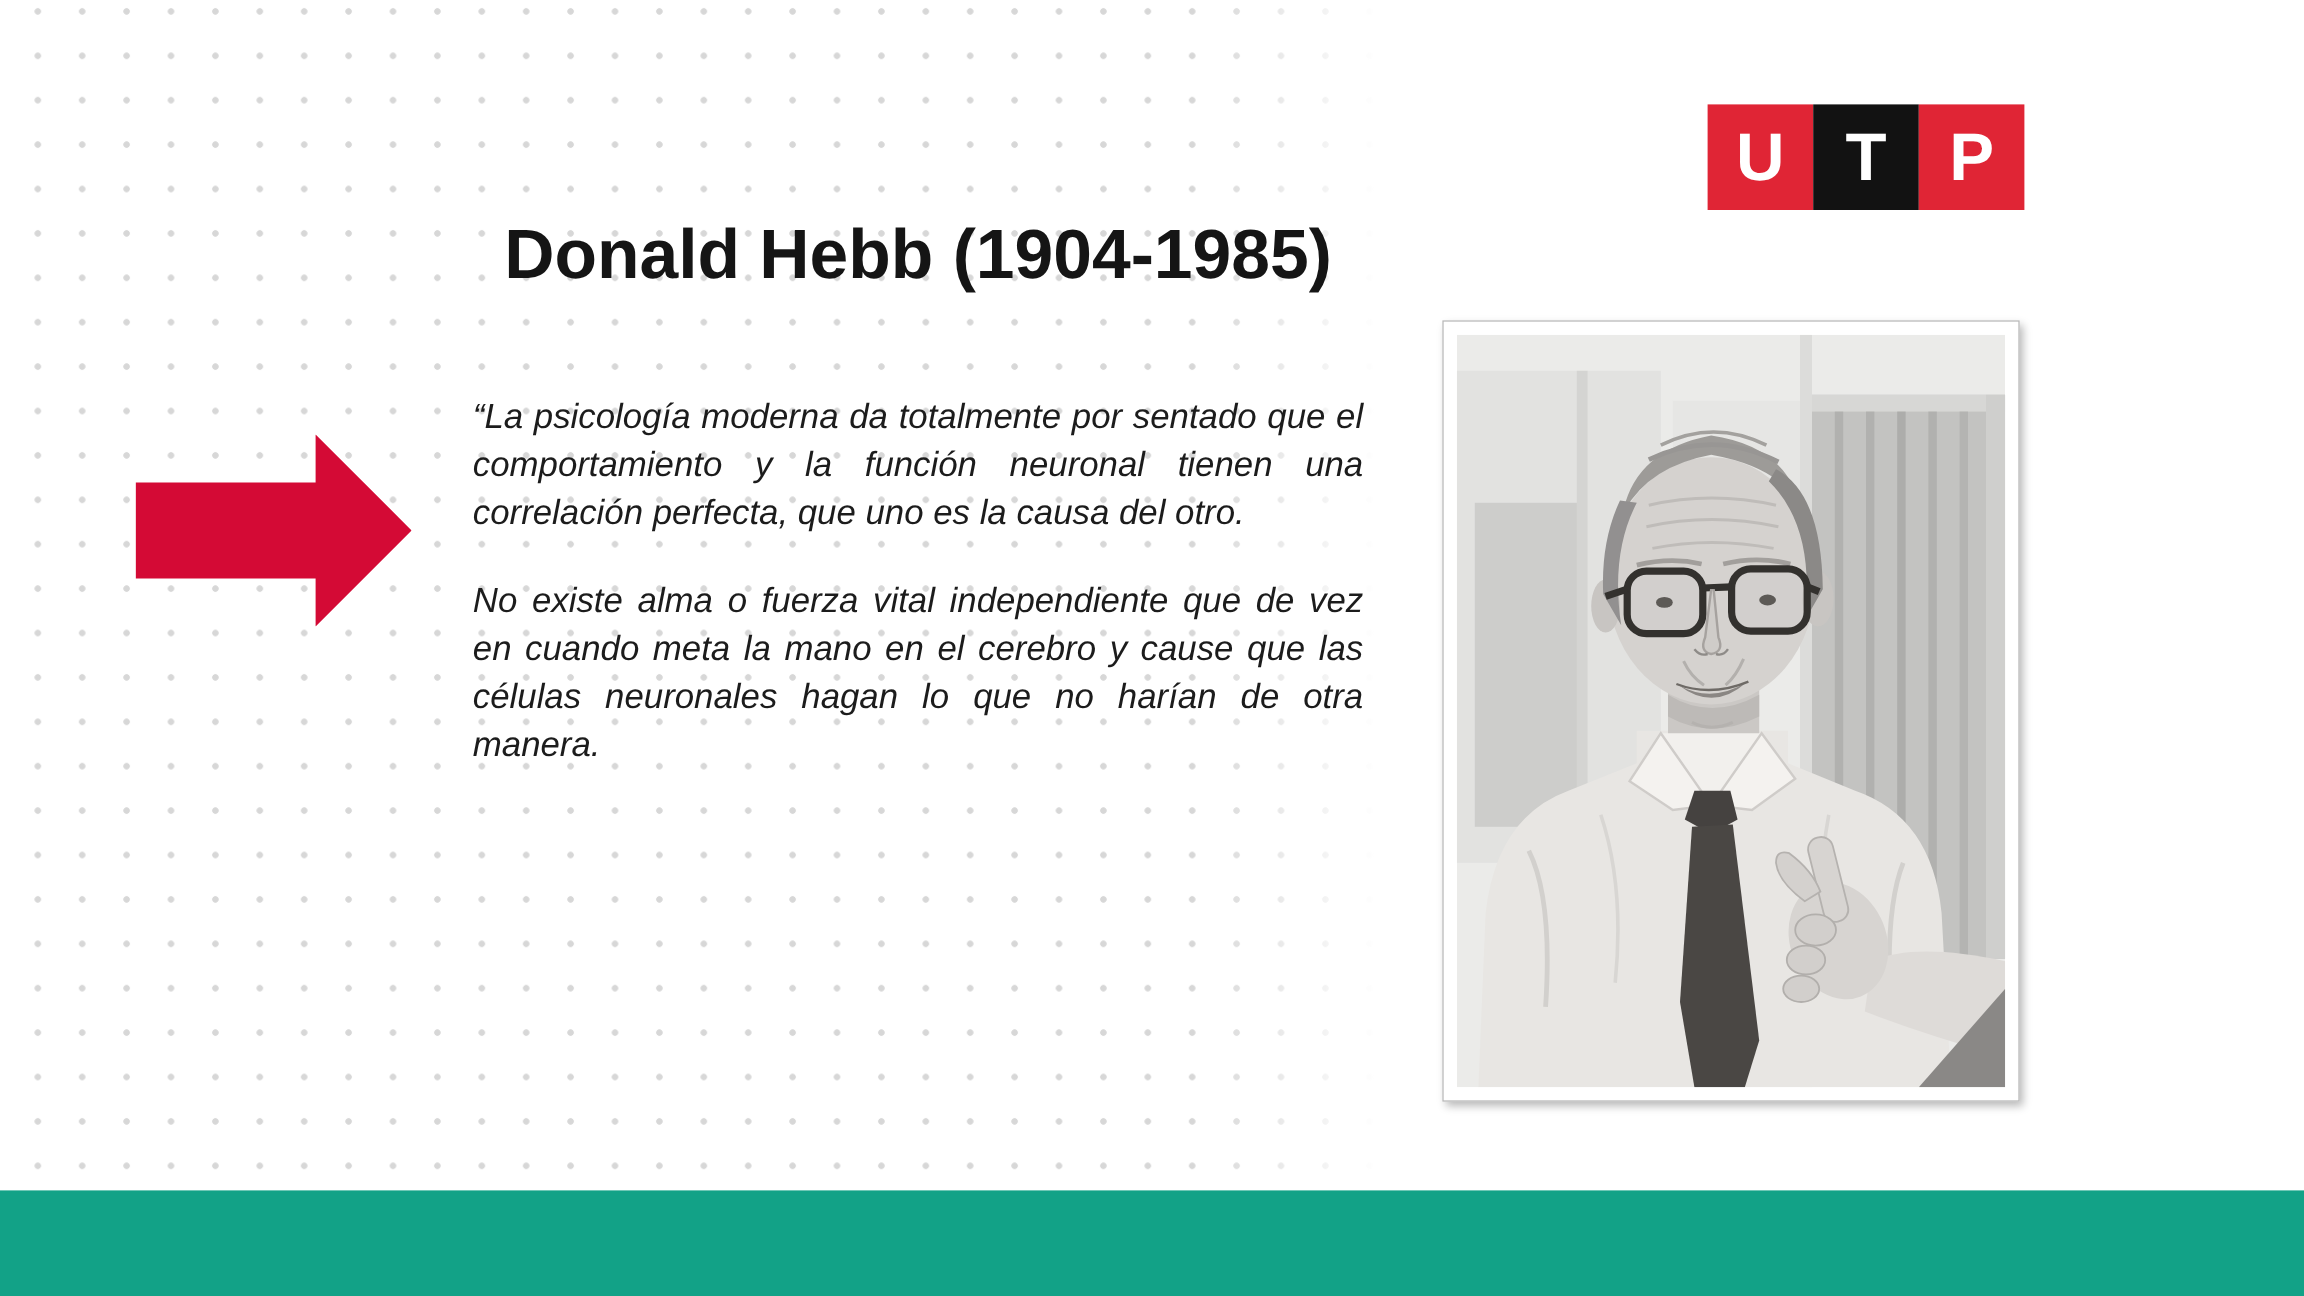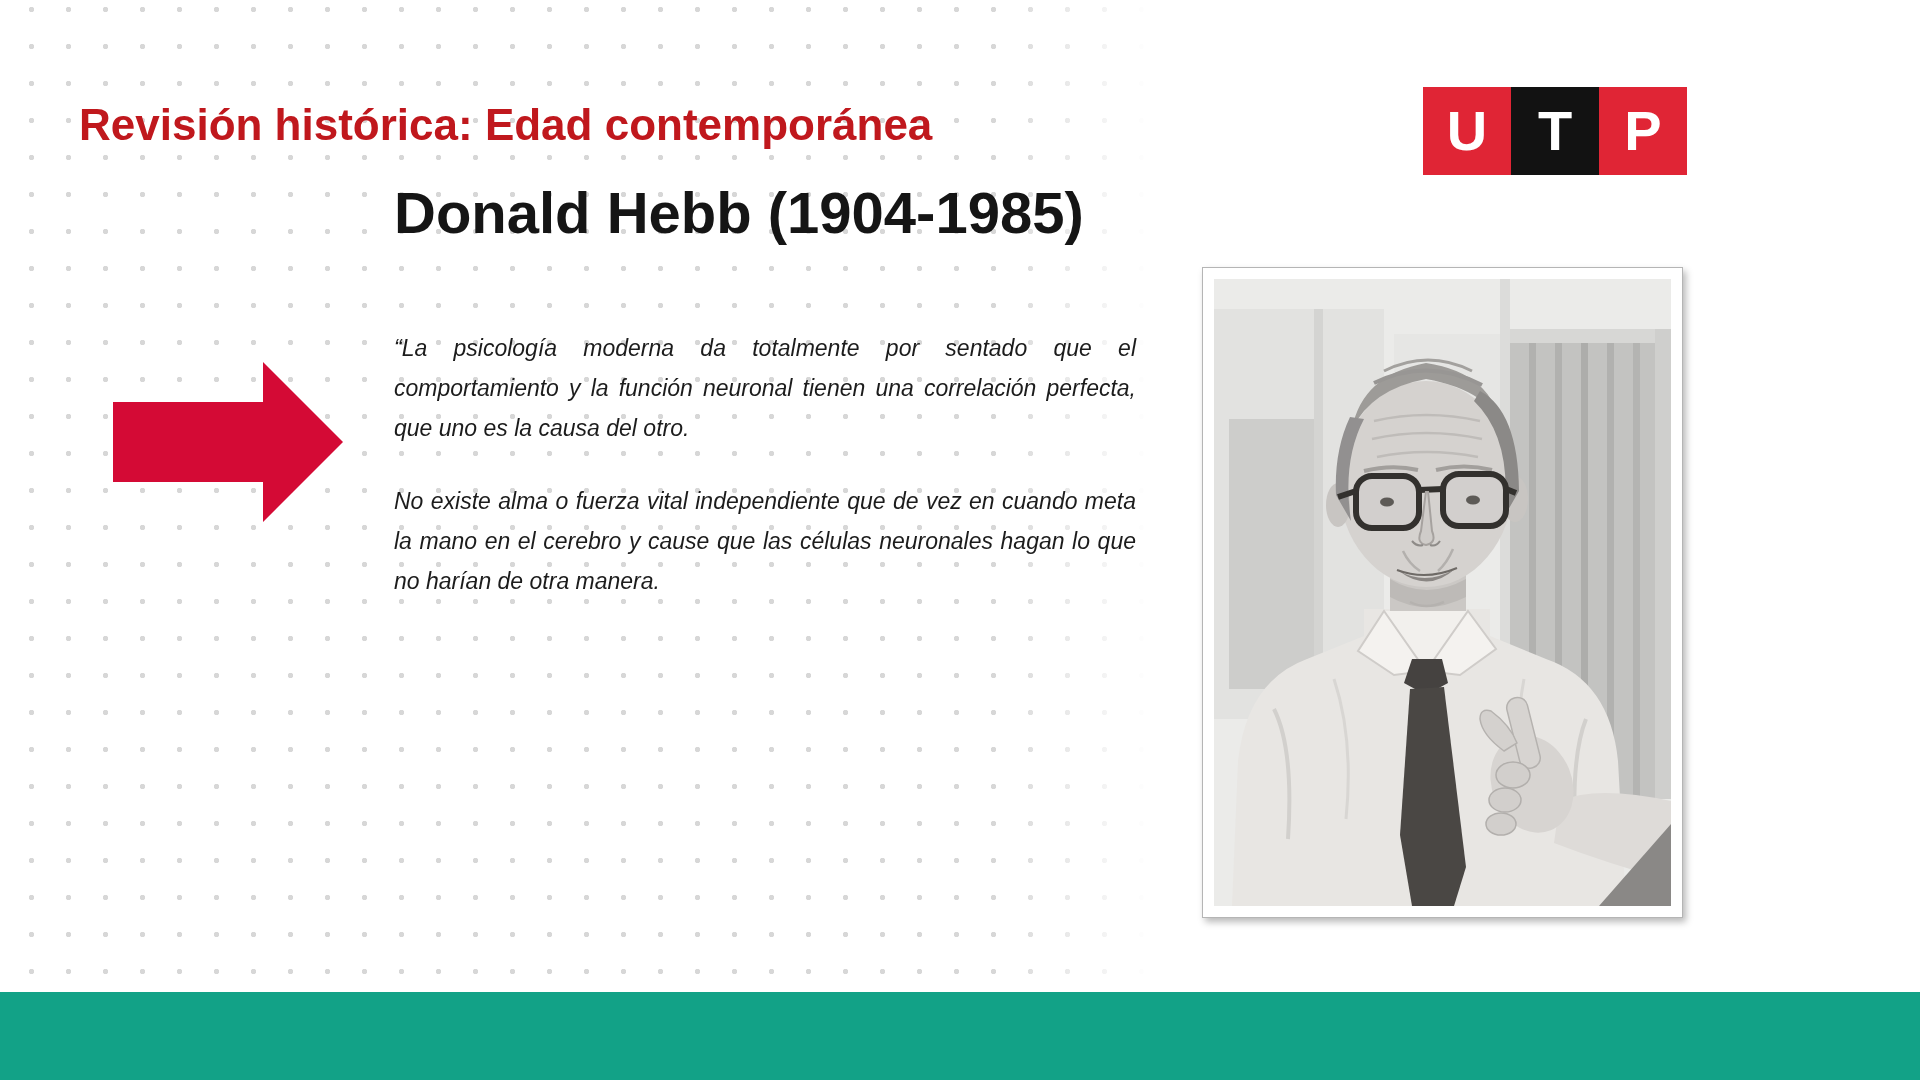--- a/index.html
+++ b/index.html
@@ -33,36 +33,36 @@
     font-weight: bold;
     color: #c0181d;
     letter-spacing: 0px;
     white-space: nowrap;
   }
 
   .heading {
     position: absolute;
     left: 394px; top: 181px;
     width: 742px;
-    text-align: left;
+    text-align: center;
     font-size: 58px;
     line-height: 64px;
     font-weight: bold;
     color: #151515;
     white-space: nowrap;
   }
 
   .quote-col {
     position: absolute;
     left: 394px; top: 328px;
     width: 742px;
     color: #1c1c1c;
   }
   .quote-col p {
-    font-size: 23px;
+    font-size: 29px;
     line-height: 40px;
     font-style: italic;
     text-align: justify;
     text-justify: inter-word;
     margin-bottom: 33px;
   }
 
   .arrow {
     position: absolute;
     left: 113px; top: 362px;
@@ -112,21 +112,20 @@
     background: #12a287;
   }
 </style>
 </head>
 <body>
 
 <div class="slide">
 
   <div class="dots"></div>
 
-  <div class="title">Revisión histórica: Edad contemporánea</div>
 
   <div class="heading">Donald Hebb (1904-1985)</div>
 
   <svg class="arrow" viewBox="0 0 230 160" aria-hidden="true">
     <polygon points="0,40 150,40 150,0 230,80 150,160 150,120 0,120" fill="#d40a35"></polygon>
   </svg>
 
   <div class="quote-col">
     <p>“La psicología moderna da totalmente por sentado que el comportamiento y la función neuronal tienen una correlación perfecta, que uno es la causa del otro.</p>
     <p>No existe alma o fuerza vital independiente que de vez en cuando meta la mano en el cerebro y cause que las células neuronales hagan lo que no harían de otra manera.</p>

